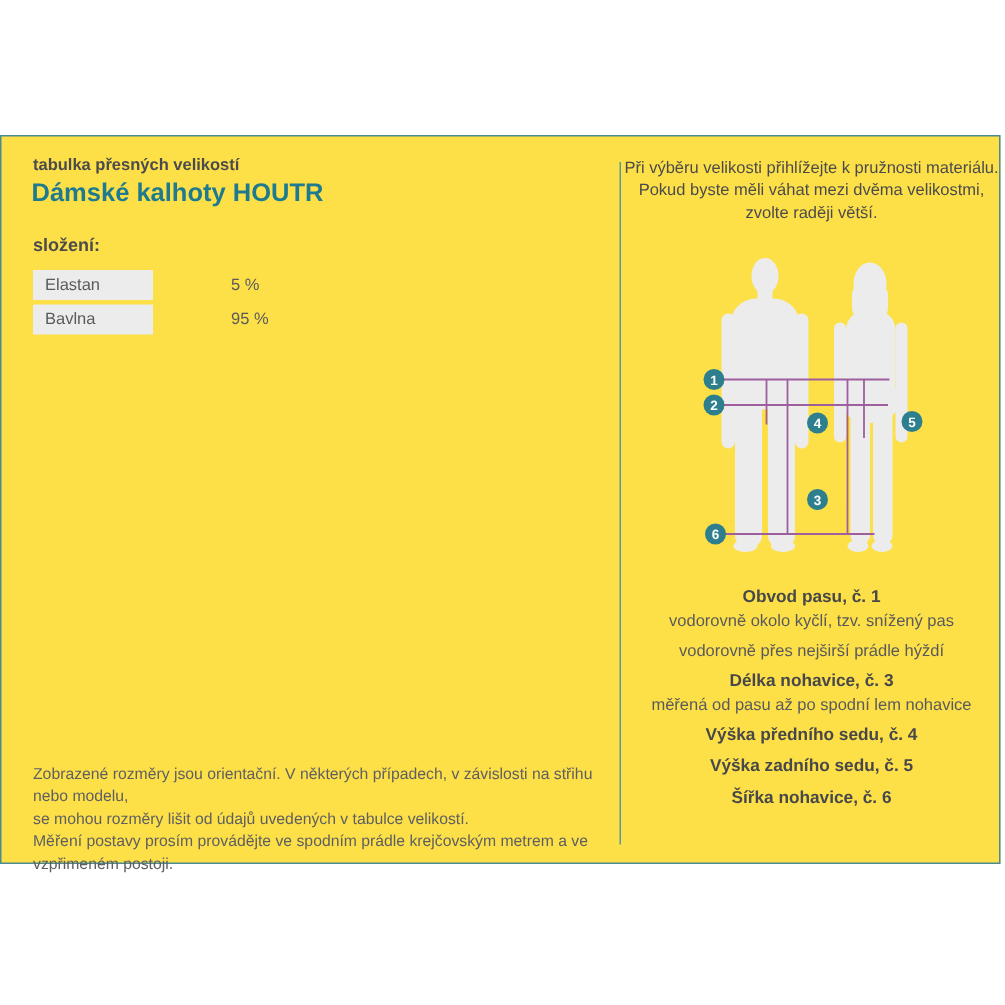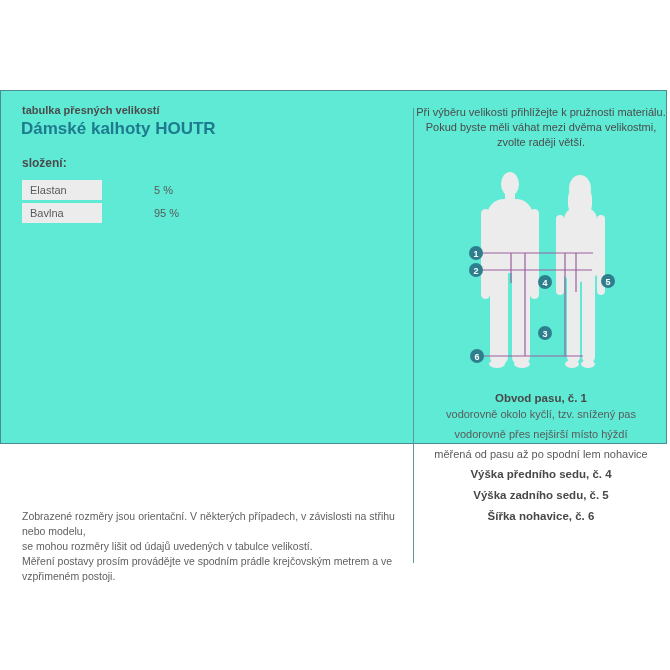--- a/index.html
+++ b/index.html
@@ -13,23 +13,23 @@
     width: 670px;
     height: 670px;
     background: #ffffff;
     overflow: hidden;
   }
   .frame {
     position: absolute;
     left: 0px;
     top: 90px;
     width: 667px;
-    height: 354px;
+    height: 486px;
     border: 1px solid #4a8c92;
-    background: #5eead4;
+    background: #fde047;
     box-sizing: border-box;
   }
   .divider {
     position: absolute;
     left: 412px;
     top: 17px;
     width: 1px;
     height: 455px;
     background: #5a97a0;
   }
@@ -238,23 +238,24 @@
           </g>
         </g>
       </svg>
 
       <div class="measure-list">
         <div class="measure-item">
           <div class="measure-name">Obvod pasu, č. 1</div>
           <div class="measure-desc">vodorovně okolo kyčlí, tzv. snížený pas</div>
         </div>
         <div class="measure-item">
-          <div class="measure-desc">vodorovně přes nejširší místo hýždí</div>
+          <div class="measure-desc">vodorovně přes nejširší prádle hýždí</div>
         </div>
         <div class="measure-item">
+          <div class="measure-name">Délka nohavice, č. 3</div>
           <div class="measure-desc">měřená od pasu až po spodní lem nohavice</div>
         </div>
         <div class="measure-item no-desc">
           <div class="measure-name">Výška předního sedu, č. 4</div>
         </div>
         <div class="measure-item no-desc">
           <div class="measure-name">Výška zadního sedu, č. 5</div>
         </div>
         <div class="measure-item no-desc">
           <div class="measure-name">Šířka nohavice, č. 6</div>

